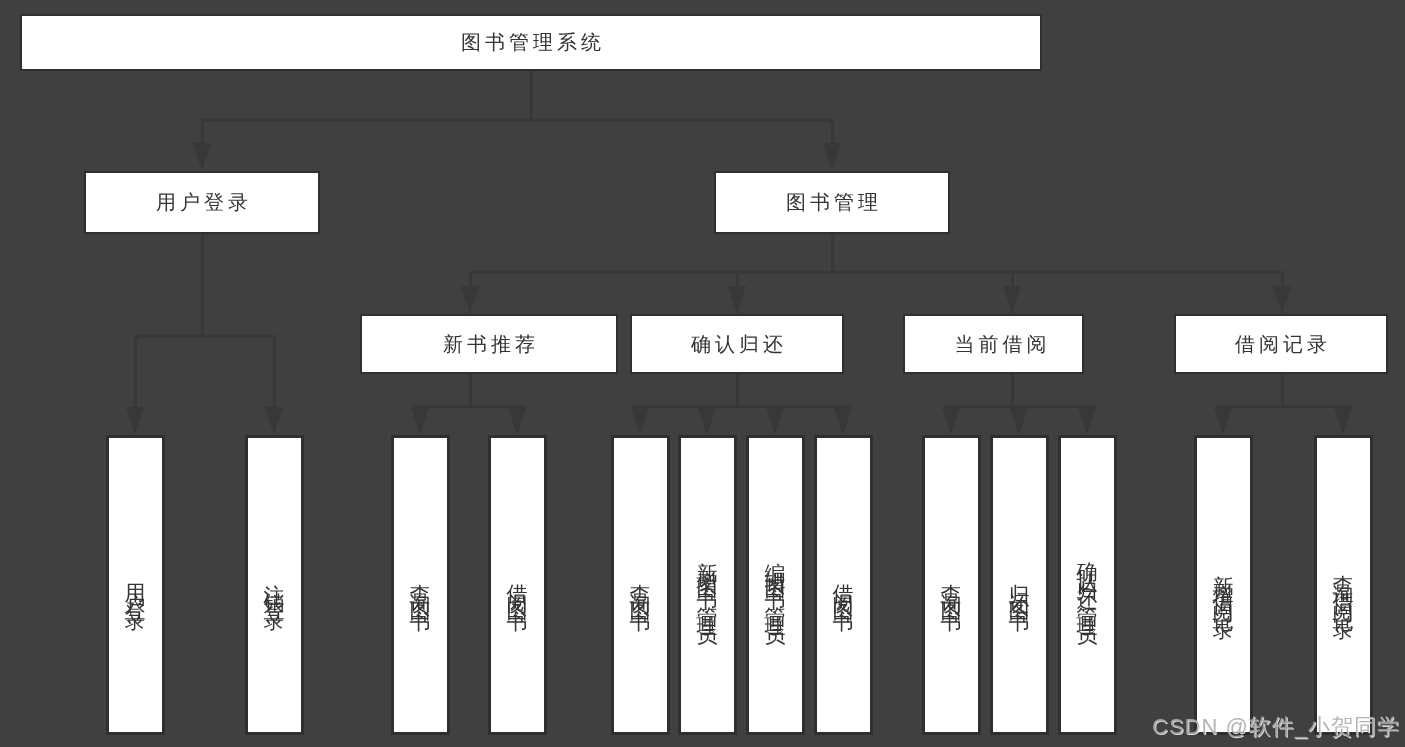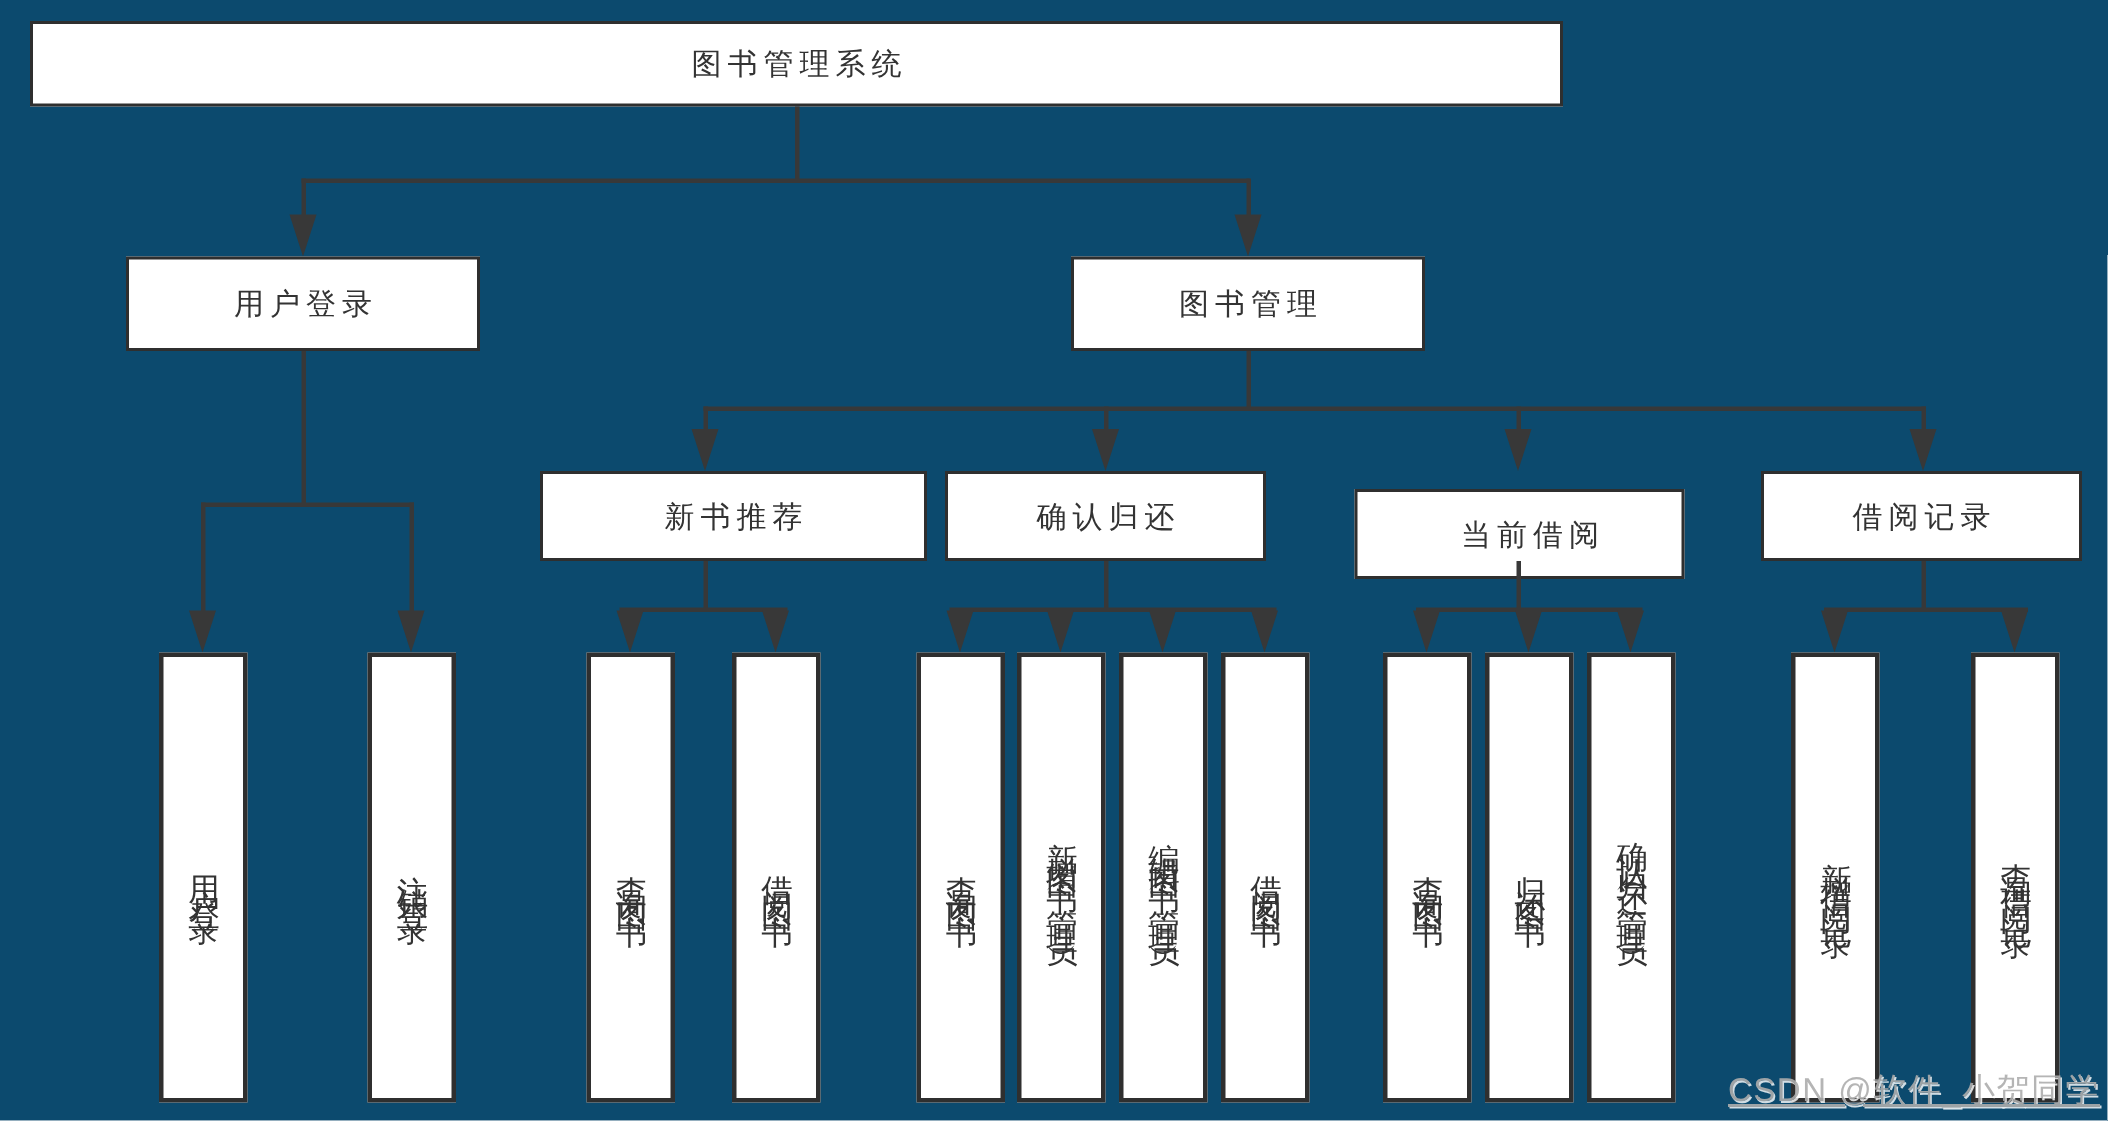--- a/index.html
+++ b/index.html
@@ -1,17 +1,17 @@
 <!DOCTYPE html>
 <html><head>
 <meta charset="utf-8">
 <style>
   html,body { margin:0; padding:0; background:#ffffff; }
   .canvas {
-    position:relative; width:1405px; height:747px; background:#0c4a6e;
+    position:relative; width:1405px; height:747px; background:#404040;
     font-family:"Liberation Sans", sans-serif; overflow:hidden;
   }
   .box {
     position:absolute; box-sizing:border-box; background:#ffffff;
     border:2px solid #2f2f2f; color:#333333;
     display:flex; align-items:center; justify-content:center;
   }
   .hbox { font-size:20px; letter-spacing:4px; text-indent:4px; white-space:nowrap; }
   .vbox {
     border-width:3px;
@@ -21,21 +21,21 @@
   .hline { position:absolute; height:3px; background:#383838; }
   .vline { position:absolute; width:3px; background:#383838; }
   .arr {
     position:absolute; width:0; height:0;
     border-left:9px solid transparent; border-right:9px solid transparent;
     border-top:28px solid #383838;
   }
   .watermark {
     position:absolute; left:1152px; top:712px; z-index:5;
     font-size:22px; color:#adadad; letter-spacing:1px; white-space:nowrap;
-    text-shadow:1px 1px 0 rgba(255,255,255,0.9); opacity:0.9;text-decoration:underline;
+    text-shadow:1px 1px 0 rgba(255,255,255,0.9); opacity:0.9;
   }
 </style>
 </head>
 <body>
 
 <div class="canvas">
 
   <div class="box hbox" style="left:20px; top:14px; width:1022px; height:57px;">
     <span>图书管理系统</span>
   </div>
@@ -71,21 +71,21 @@
   <div class="arr" style="left:1003px; top:286px;"></div>
   <div class="vline" style="left:1281px; top:271px; height:18px;"></div>
   <div class="arr" style="left:1273px; top:286px;"></div>
 
   <div class="box hbox" style="left:360px; top:314px; width:258px; height:60px;">
     <span>新书推荐</span>
   </div>
   <div class="box hbox" style="left:630px; top:314px; width:214px; height:60px;">
     <span>确认归还</span>
   </div>
-  <div class="box hbox" style="left:903px; top:326px; width:220px; height:60px;padding-left:14px;">
+  <div class="box hbox" style="left:903px; top:314px; width:181px; height:60px;padding-left:14px;">
     <span>当前借阅</span>
   </div>
   <div class="box hbox" style="left:1174px; top:314px; width:214px; height:60px;">
     <span>借阅记录</span>
   </div>
 
   <div class="vline" style="left:469px; top:374px; height:33px;"></div>
   <div class="hline" style="left:413px; top:405px; width:112px;"></div>
   <div class="arr" style="left:411px; top:407px;"></div>
   <div class="arr" style="left:508px; top:407px;"></div>

